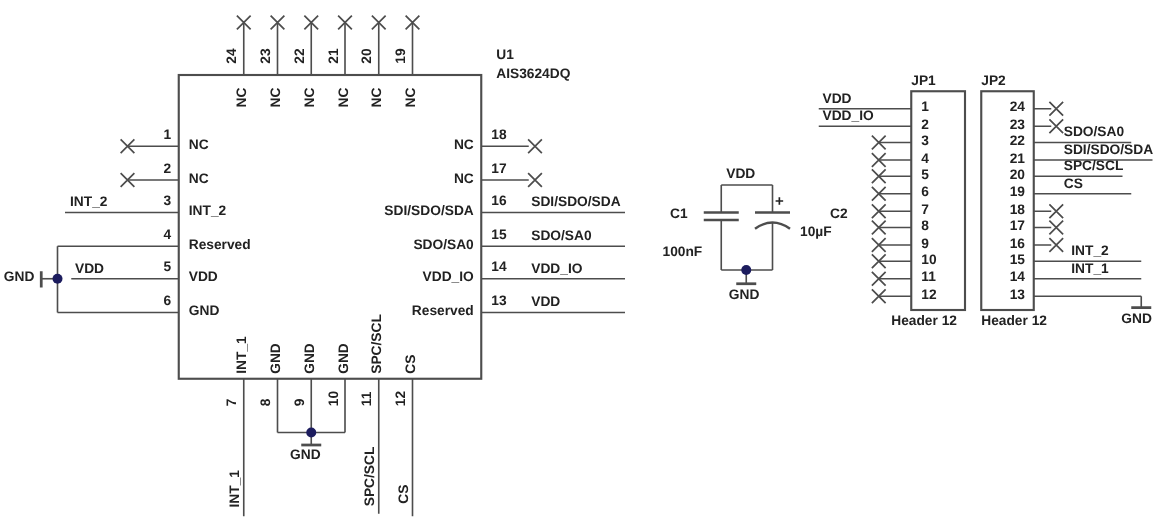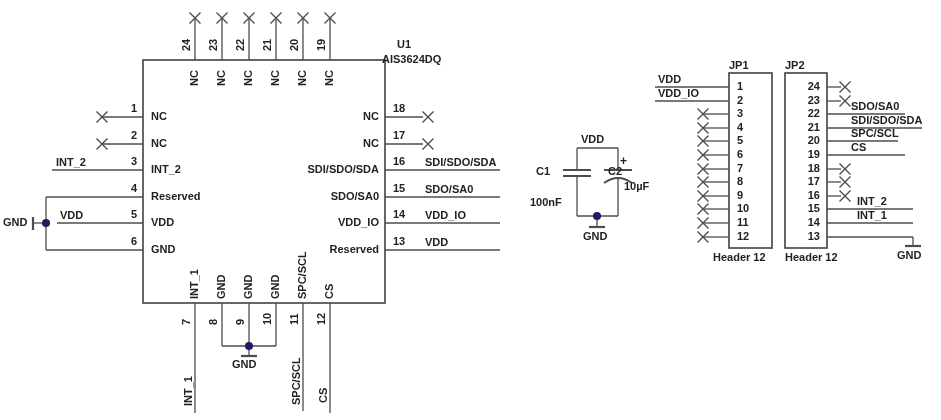--- a/index.html
+++ b/index.html
@@ -143,21 +143,21 @@
     <path d="M-5.5,-5.5L5.5,5.5M5.5,-5.5L-5.5,5.5" transform="translate(845,87)"></path>
     <path d="M-5.5,-5.5L5.5,5.5M5.5,-5.5L-5.5,5.5" transform="translate(845,101)"></path>
     <path d="M-5.5,-5.5L5.5,5.5M5.5,-5.5L-5.5,5.5" transform="translate(845,169)"></path>
     <path d="M-5.5,-5.5L5.5,5.5M5.5,-5.5L-5.5,5.5" transform="translate(845,182)"></path>
     <path d="M-5.5,-5.5L5.5,5.5M5.5,-5.5L-5.5,5.5" transform="translate(845,196)"></path>
   </g>
   <line x1="905" y1="246" x2="921" y2="246" stroke-width="2.2"></line>
 </svg>
 
 <div class="lbl" style="left:397px;top:38px">U1</div>
-<div class="lbl" style="left:382px;top:53px">AIS3624DQ</div>
+<div class="lbl" style="left:397px;top:53px">AIS3624DQ</div>
 
 <div class="lbl r" style="left:107px;top:102px;width:30px">1</div>
 <div class="lbl r" style="left:107px;top:129px;width:30px">2</div>
 <div class="lbl r" style="left:107px;top:155px;width:30px">3</div>
 <div class="lbl r" style="left:107px;top:182px;width:30px">4</div>
 <div class="lbl r" style="left:107px;top:208px;width:30px">5</div>
 <div class="lbl r" style="left:107px;top:235px;width:30px">6</div>
 
 <div class="lbl" style="left:151px;top:110px">NC</div>
 <div class="lbl" style="left:151px;top:137px">NC</div>
@@ -219,22 +219,22 @@
 
 <div class="vlbl" style="left:182px;top:406px">INT_1</div>
 <div class="vlbl" style="left:290px;top:405px">SPC/SCL</div>
 <div class="vlbl" style="left:317px;top:403px">CS</div>
 <div class="lbl" style="left:232px;top:358px">GND</div>
 
 <div class="lbl" style="left:581px;top:133px">VDD</div>
 <div class="lbl" style="left:536px;top:165px">C1</div>
 <div class="lbl" style="left:530px;top:196px">100nF</div>
 <div class="lbl plus" style="left:620px;top:155px">+</div>
-<div class="lbl" style="left:608px;top:165px">C2</div>
-<div class="lbl" style="left:624px;top:180px">10µF</div>
+<div class="lbl" style="left:664px;top:165px">C2</div>
+<div class="lbl" style="left:640px;top:180px">10µF</div>
 <div class="lbl" style="left:583px;top:230px">GND</div>
 
 <div class="lbl" style="left:729px;top:59px">JP1</div>
 <div class="lbl" style="left:658px;top:73px">VDD</div>
 <div class="lbl" style="left:658px;top:87px">VDD_IO</div>
 <div class="lbl" style="left:737px;top:80px">1</div>
 <div class="lbl" style="left:737px;top:94px">2</div>
 <div class="lbl" style="left:737px;top:107px">3</div>
 <div class="lbl" style="left:737px;top:121px">4</div>
 <div class="lbl" style="left:737px;top:134px">5</div>

